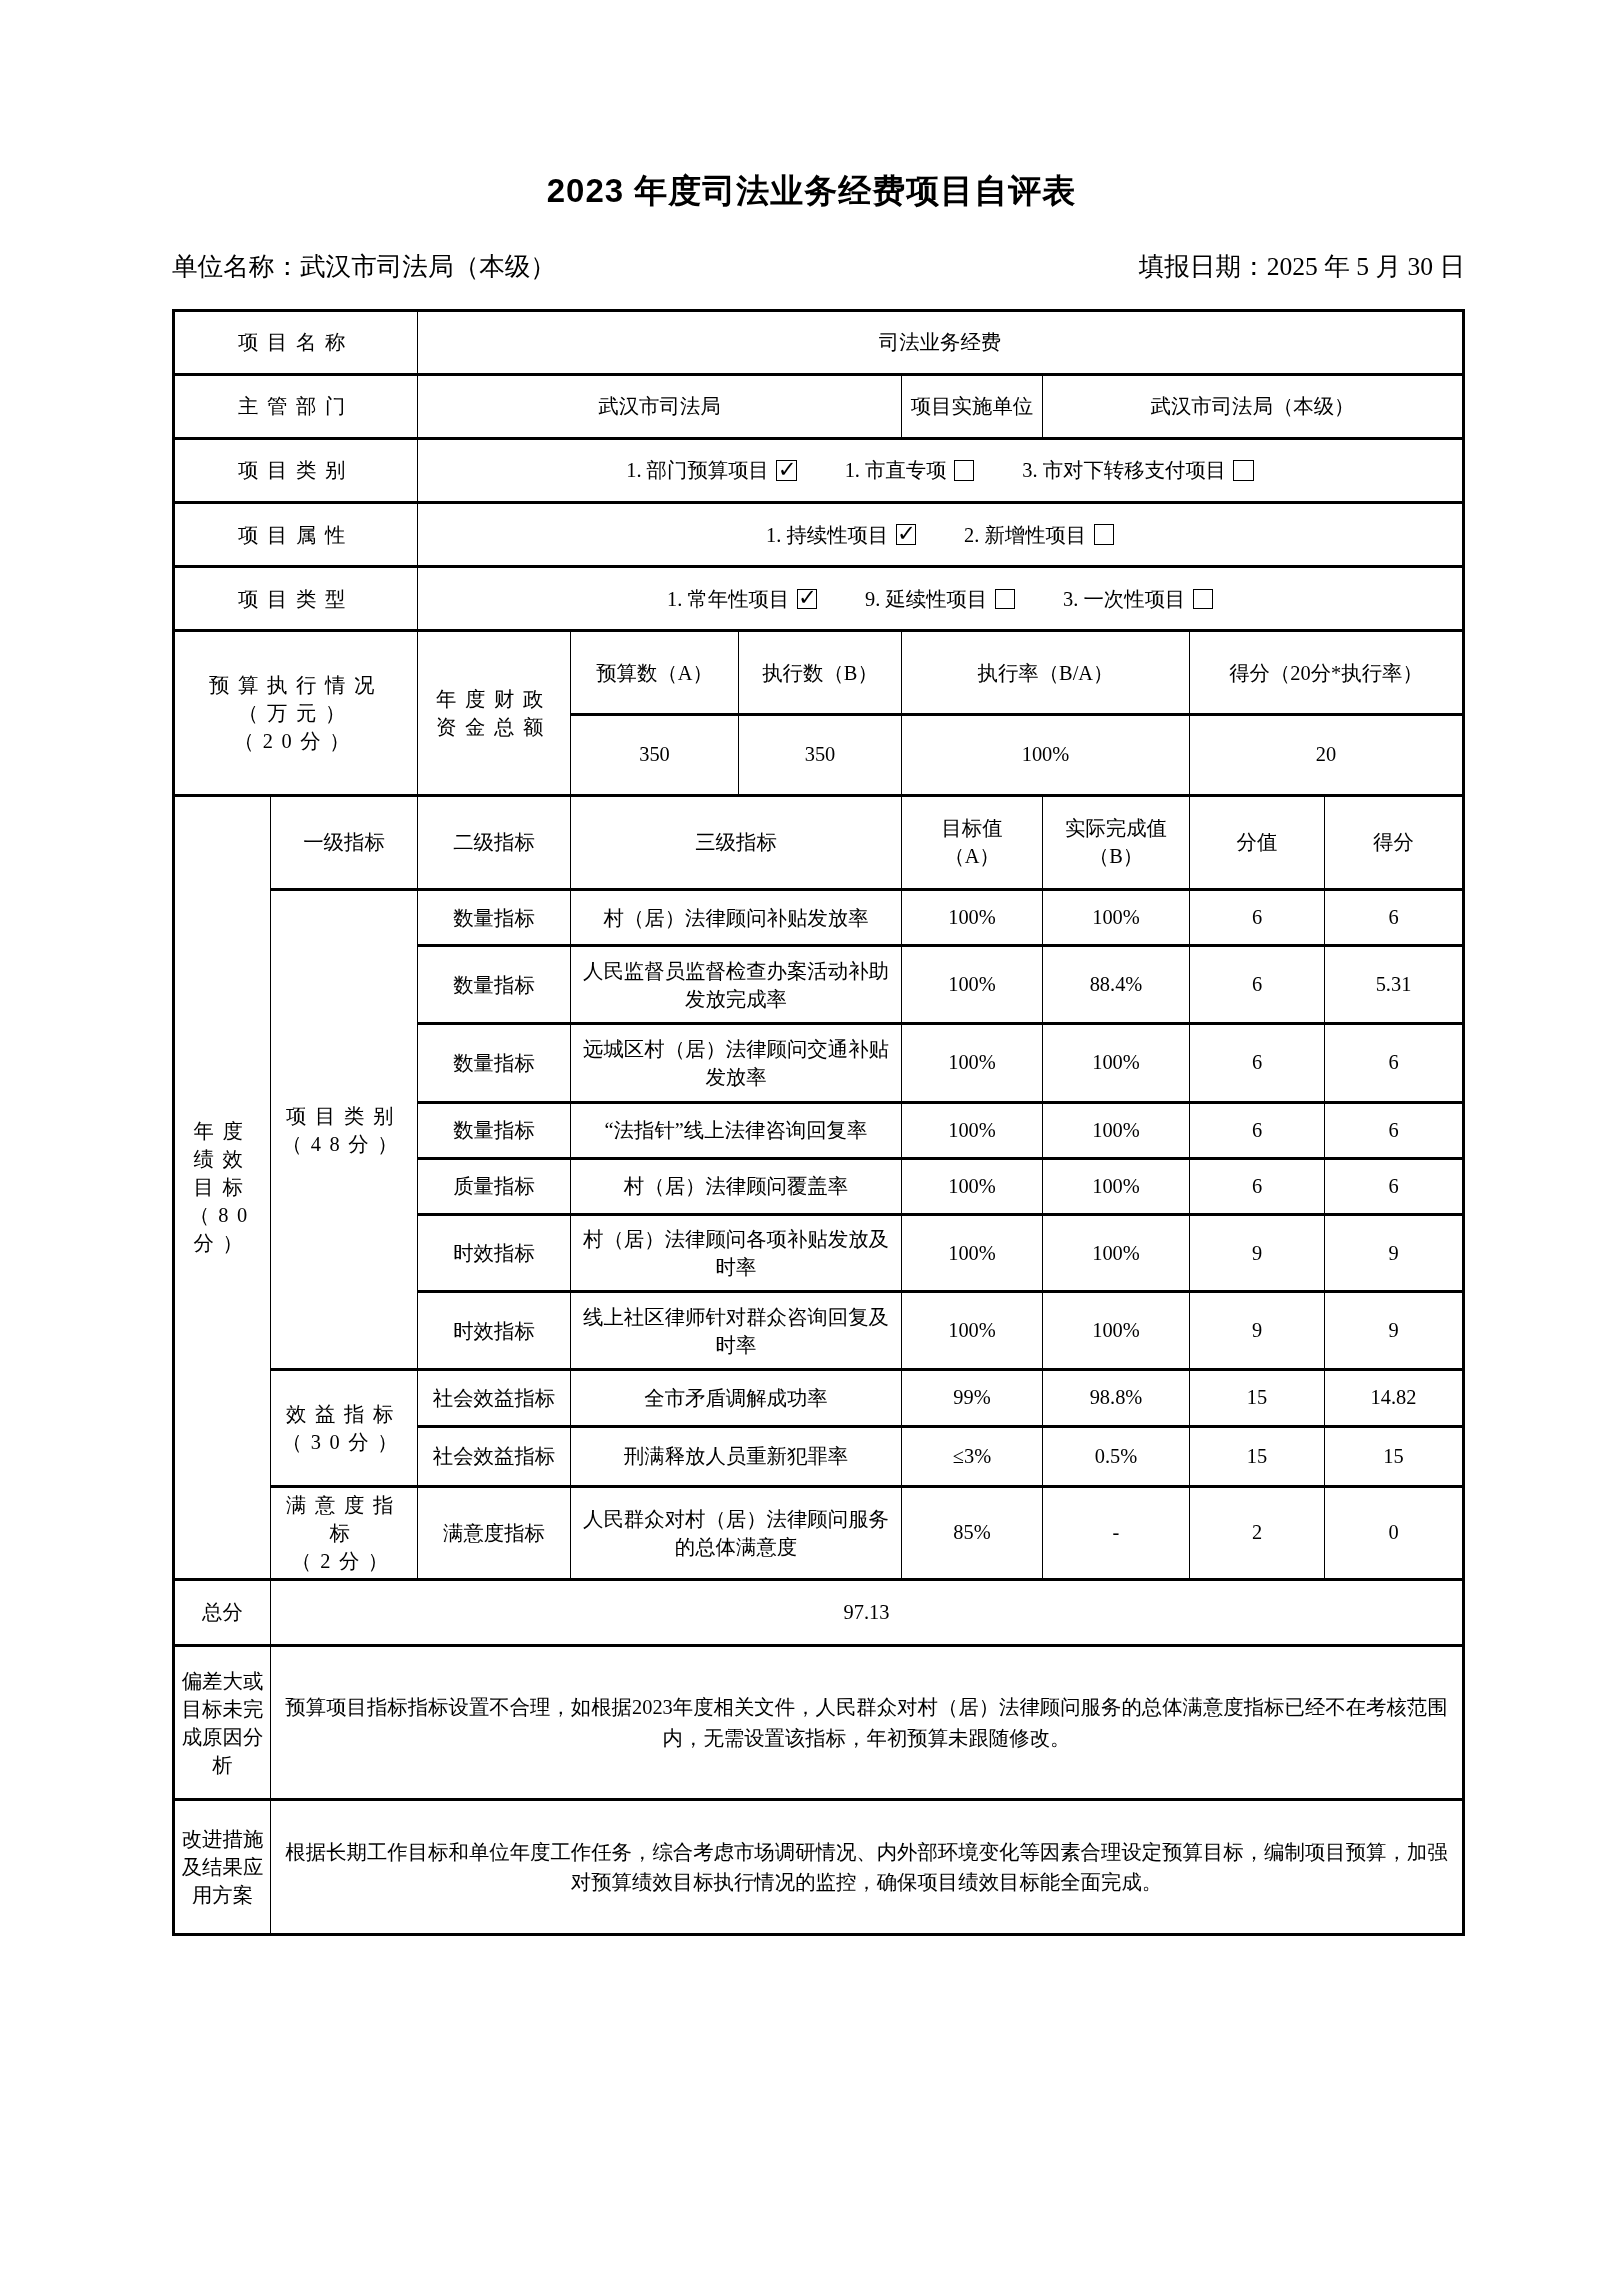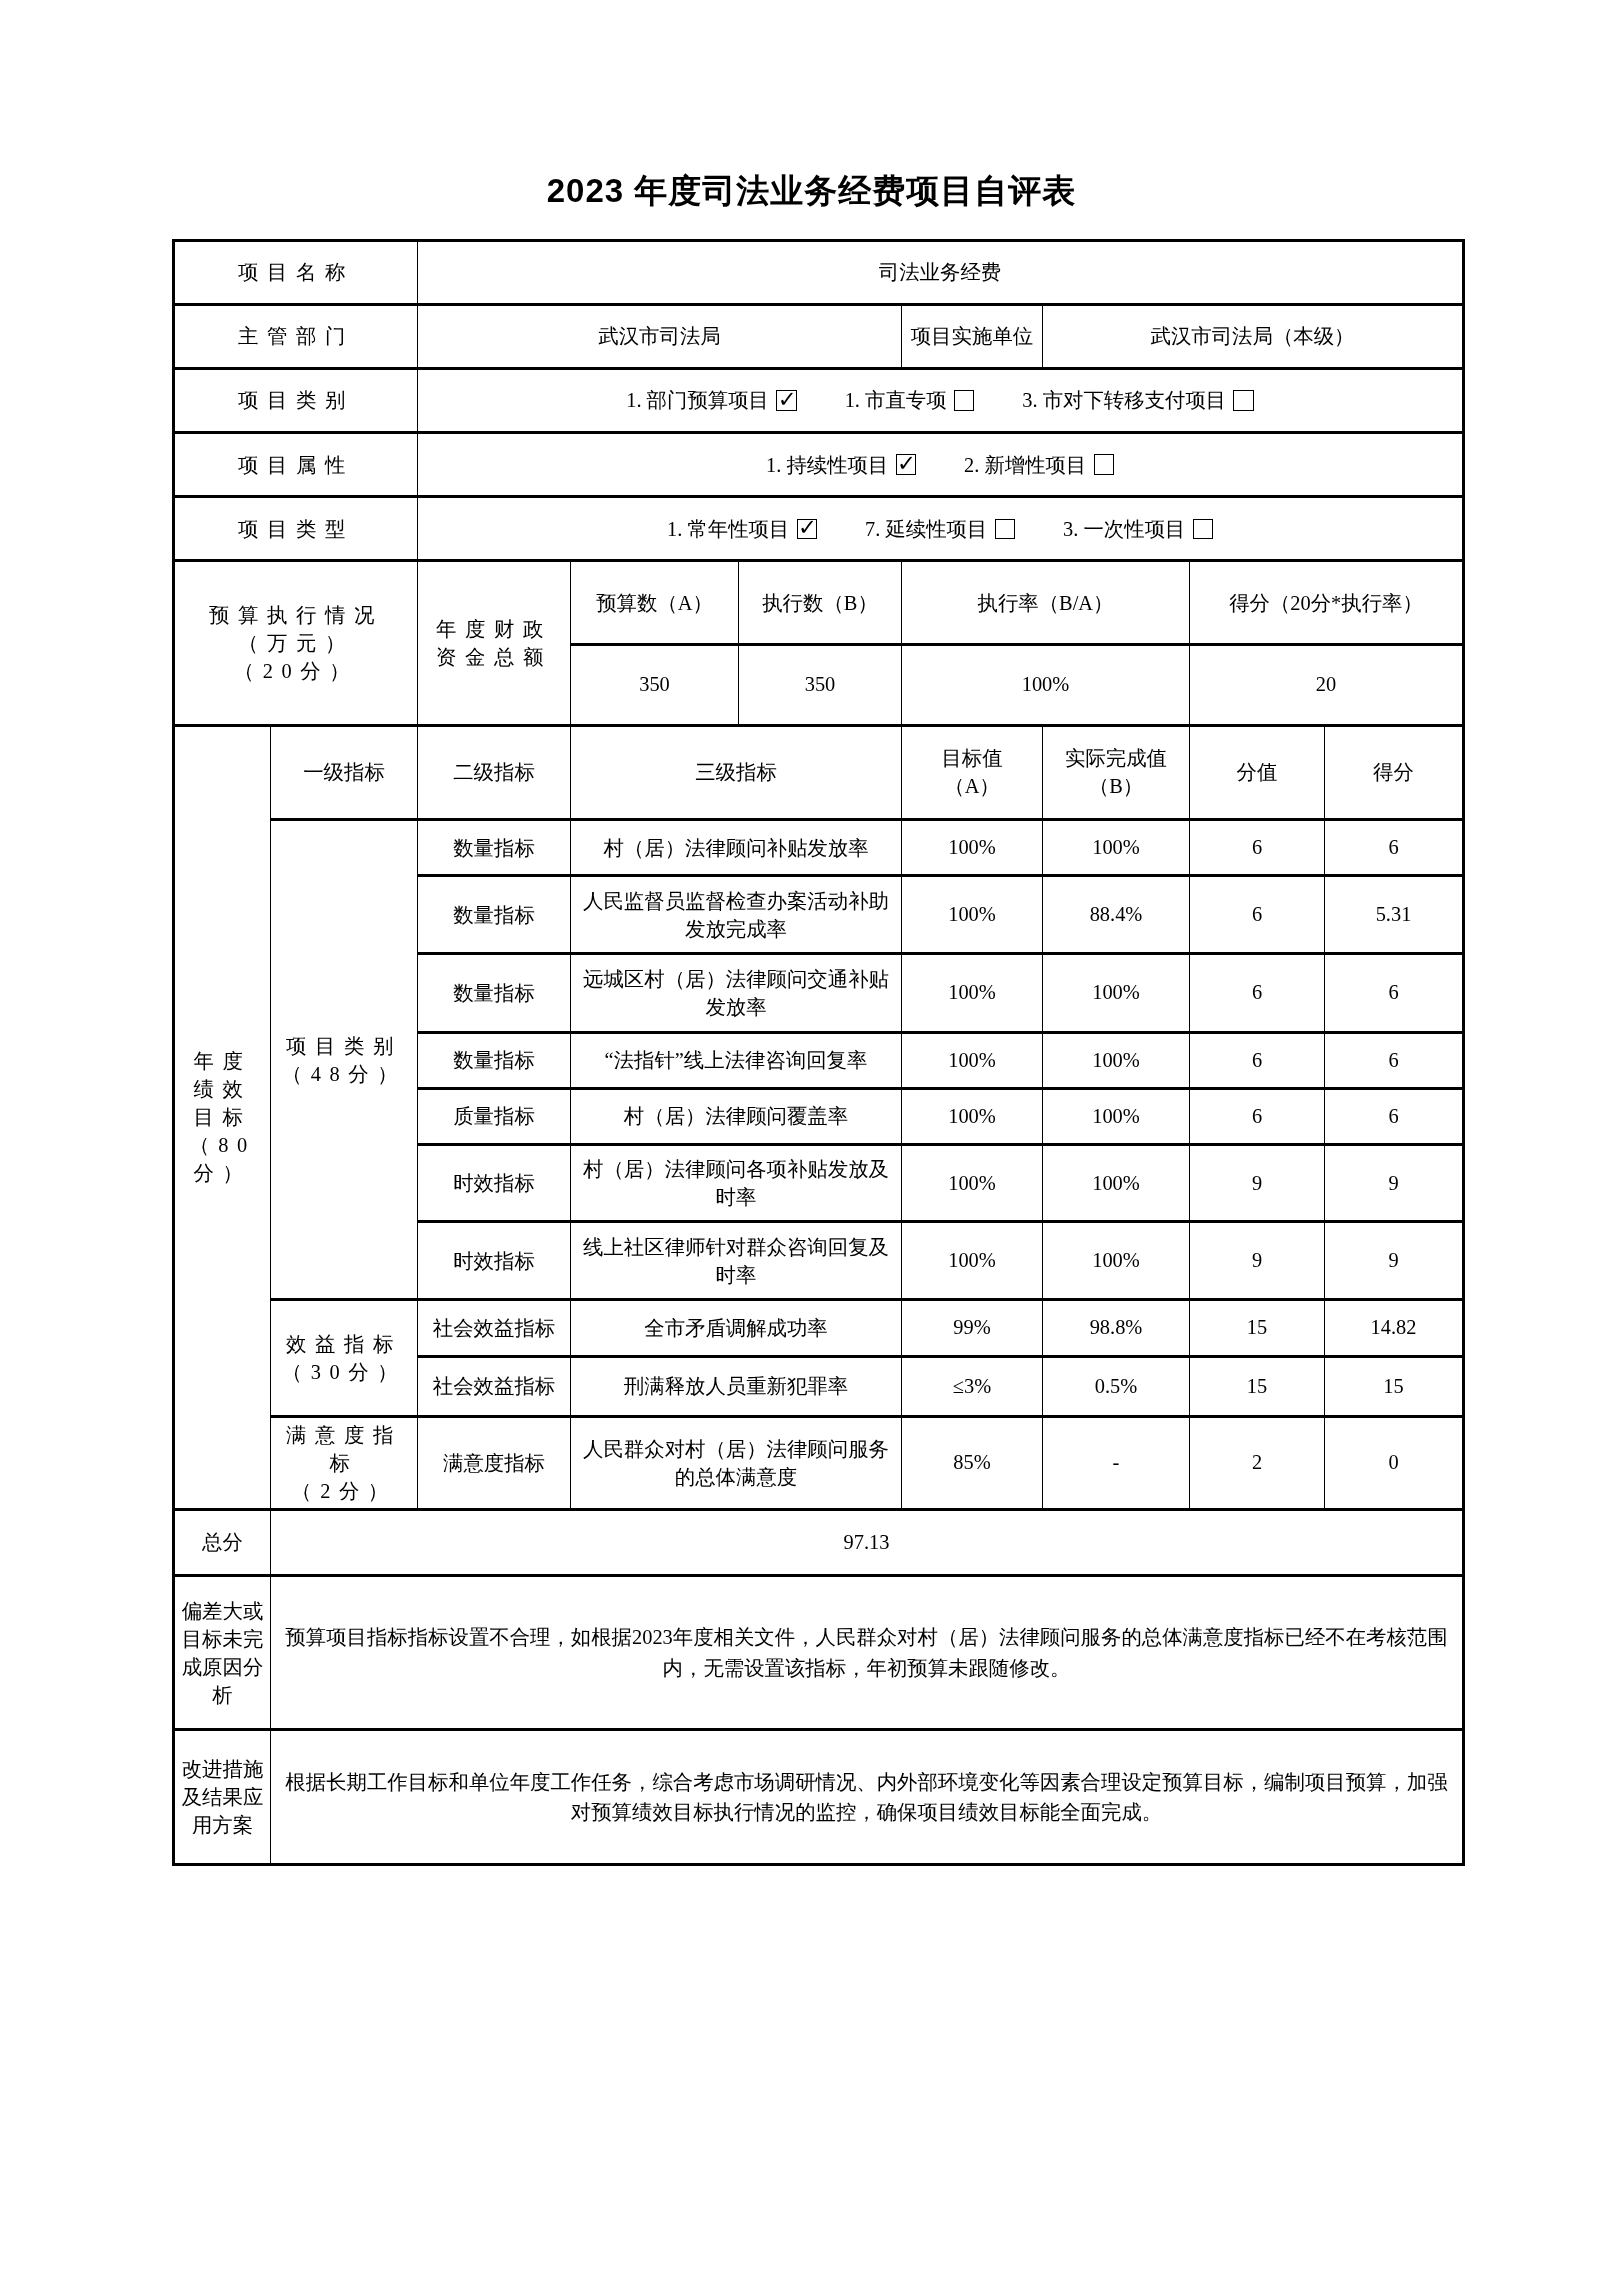--- a/index.html
+++ b/index.html
@@ -87,20 +87,24 @@
     font-size: 22.5px;
   }
 </style>
 </head>
 <body>
 
 <div class="sheet">
 
   <div class="doc-title">2023 年度司法业务经费项目自评表</div>
 
+  <div class="meta-line">
+    <span>单位名称：武汉市司法局（本级）</span>
+    <span>填报日期：2025 年 5 月 30 日</span>
+  </div>
 
   <table class="form">
     <colgroup>
       <col style="width:97px">
         <col style="width:147px">
         <col style="width:153px">
       <col style="width:168px">
         <col style="width:163px">
         <col style="width:141px">
       <col style="width:147px">
@@ -135,21 +139,21 @@
       <td colspan="7" class="left">
         <span class="opt"><span>1. 持续性项目</span><span class="cb checked"></span></span>
         <span class="opt"><span>2. 新增性项目</span><span class="cb"></span></span>
       </td>
     </tr>
 
     <tr>
       <td colspan="2" class="spread" style="height:55px">项目类型</td>
       <td colspan="7" class="left">
         <span class="opt"><span>1. 常年性项目</span><span class="cb checked"></span></span>
-        <span class="opt"><span>7. 延续性项目</span><span class="cb"></span></span>
+        <span class="opt"><span>9. 延续性项目</span><span class="cb"></span></span>
         <span class="opt"><span>3. 一次性项目</span><span class="cb"></span></span>
       </td>
     </tr>
 
     <tr>
       <td colspan="2" rowspan="2" class="spread pre">预算执行情况
 （万元）
 （20分）</td>
       <td rowspan="2" class="spread pre">年度财政
 资金总额</td>

